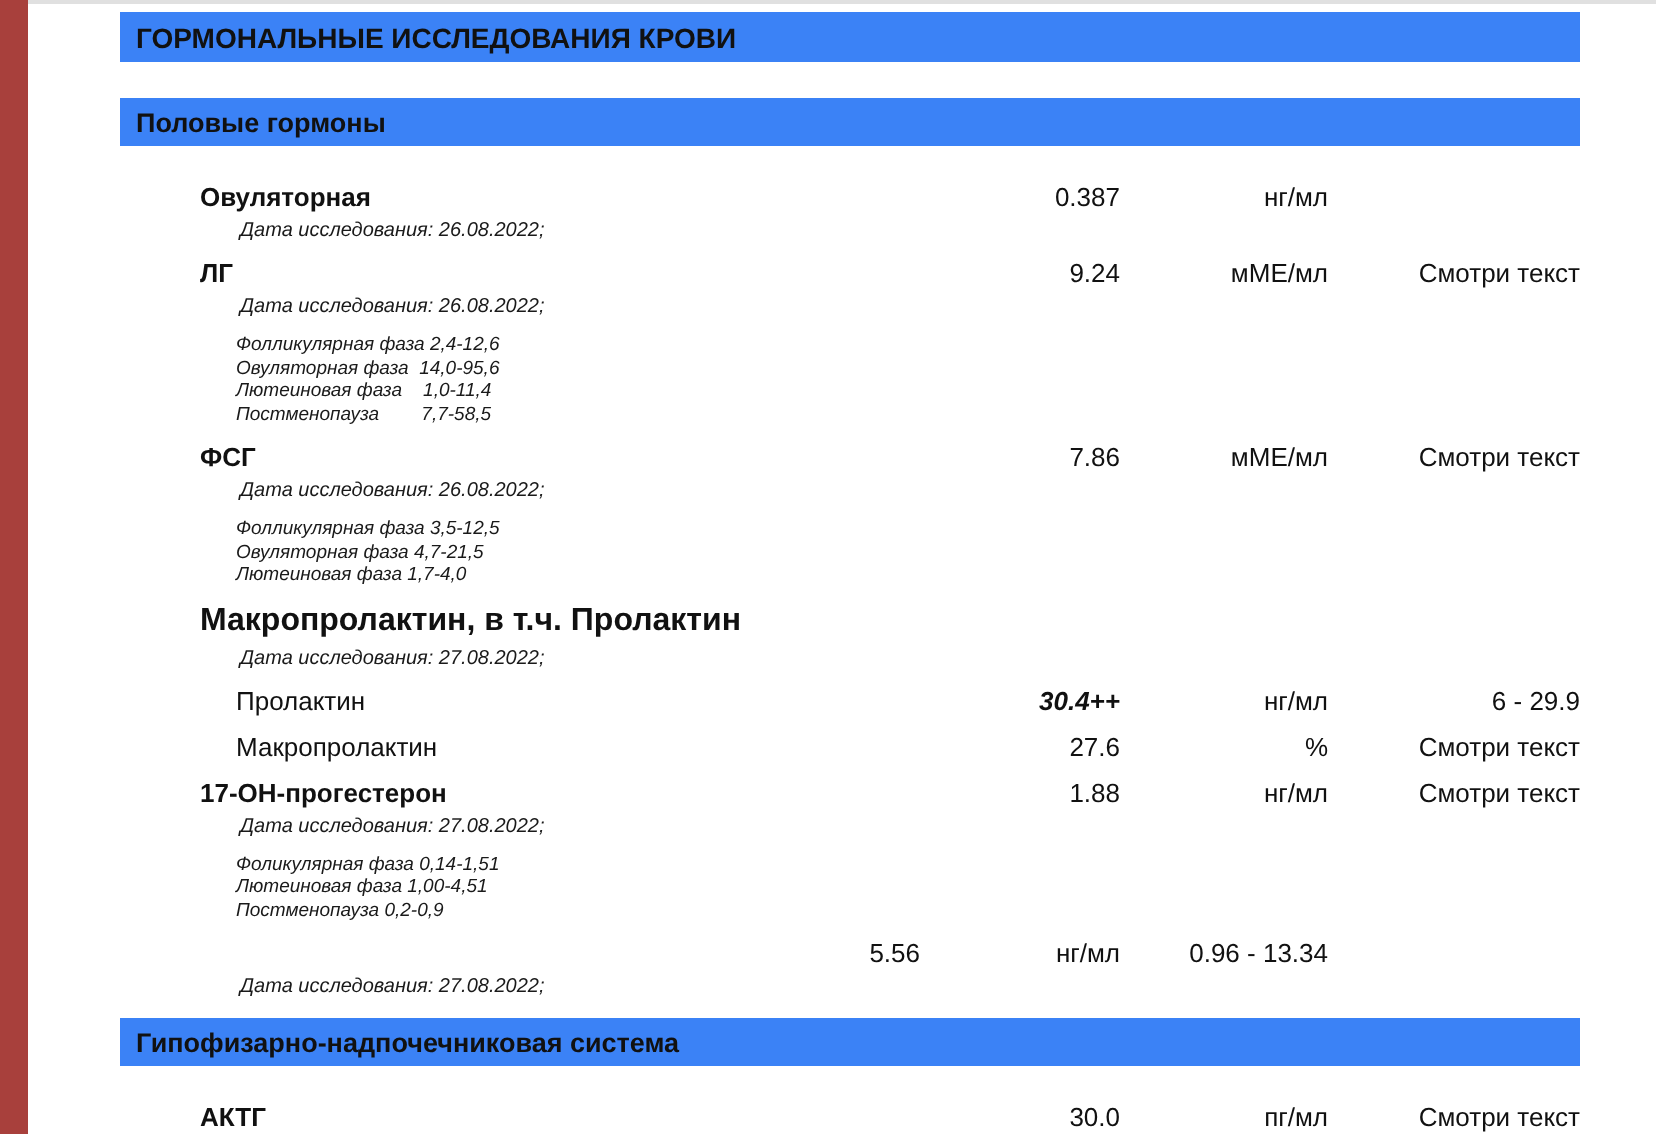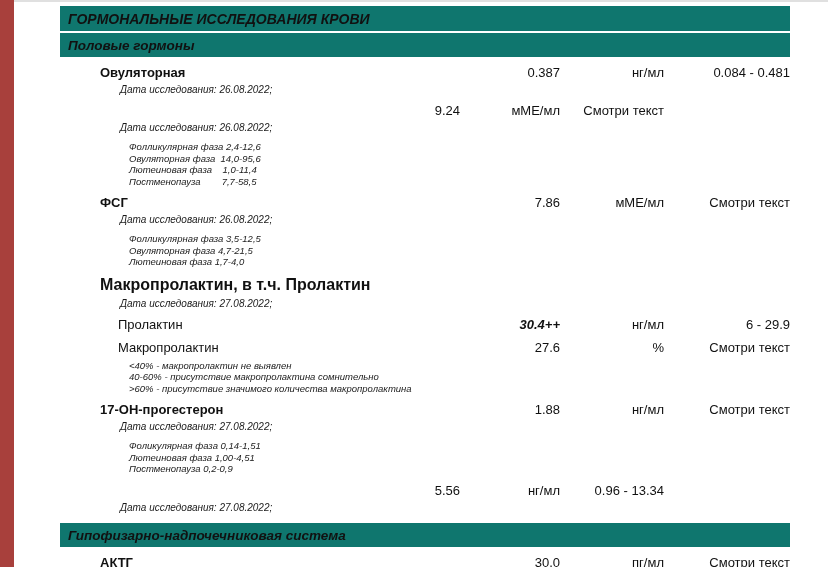--- a/index.html
+++ b/index.html
@@ -28,26 +28,25 @@
     position: absolute;
     left: 14px; top: 0; right: 0; bottom: 0;
     background: #ffffff;
     border-top: 2px solid #e0e0e0;
   }
   .content {
     padding: 4px 38px 0 46px;
     color: #111;
   }
   .band {
-    background: #0f766e;
+    background: #3b82f6;
     padding: 5px 8px 4px 8px;
     font-weight: bold;
     font-size: 13.5px;
-    margin-bottom: 2px;
-    font-style: italic;
+    margin-bottom: 18px;
   }
   .band.title { font-size: 14px; }
   .band.section { margin-top: 10px; }
   .grid {
     display: grid;
     grid-template-columns: 1fr 100px 104px 126px;
     align-items: baseline;
   }
   .test { margin-top: 8px; }
   .name {
@@ -76,21 +75,21 @@
     color: #1a1a1a;
   }
   .notes {
     font-style: italic;
     font-size: 9.5px;
     line-height: 11.5px;
     padding-left: 58px;
     margin-top: 8px;
     color: #1a1a1a;
   }
-  .note-line { white-space: pre; margin-left: 11px; }
+  .note-line { white-space: pre; }
   .group-name {
     font-weight: bold;
     font-size: 16px;
     padding-left: 40px;
   }
 </style>
 </head>
 <body>
 
 <div class="viewport">
@@ -102,27 +101,27 @@
 
       <div class="band title">ГОРМОНАЛЬНЫЕ ИССЛЕДОВАНИЯ КРОВИ</div>
 
       <div class="band">Половые гормоны</div>
 
       <div class="test">
         <div class="grid">
           <span class="name">Овуляторная</span>
           <span class="value">0.387</span>
           <span class="units">нг/мл</span>
-          <span class="ref">0.084 - 0.481</span>
         </div>
         <div class="date">Дата исследования: 26.08.2022;</div>
       </div>
 
       <div class="test">
         <div class="grid">
+          <span class="name">ЛГ</span>
           <span class="value">9.24</span>
           <span class="units">мМЕ/мл</span>
           <span class="ref">Смотри текст</span>
         </div>
         <div class="date">Дата исследования: 26.08.2022;</div>
         <div class="notes">
           <div class="note-line">Фолликулярная фаза 2,4-12,6</div>
           <div class="note-line">Овуляторная фаза  14,0-95,6</div>
           <div class="note-line">Лютеиновая фаза    1,0-11,4</div>
           <div class="note-line">Постменопауза        7,7-58,5</div>
@@ -158,25 +157,20 @@
         </div>
       </div>
 
       <div class="test">
         <div class="grid">
           <span class="name sub">Макропролактин</span>
           <span class="value">27.6</span>
           <span class="units">%</span>
           <span class="ref">Смотри текст</span>
         </div>
-        <div class="notes" style="margin-top:5px">
-          <div class="note-line">&lt;40% - макропролактин не выявлен</div>
-          <div class="note-line">40-60% - присутствие макропролактина сомнительно</div>
-          <div class="note-line">&gt;60% - присутствие значимого количества макропролактина</div>
-        </div>
       </div>
 
       <div class="test">
         <div class="grid">
           <span class="name">17-ОН-прогестерон</span>
           <span class="value">1.88</span>
           <span class="units">нг/мл</span>
           <span class="ref">Смотри текст</span>
         </div>
         <div class="date">Дата исследования: 27.08.2022;</div>

